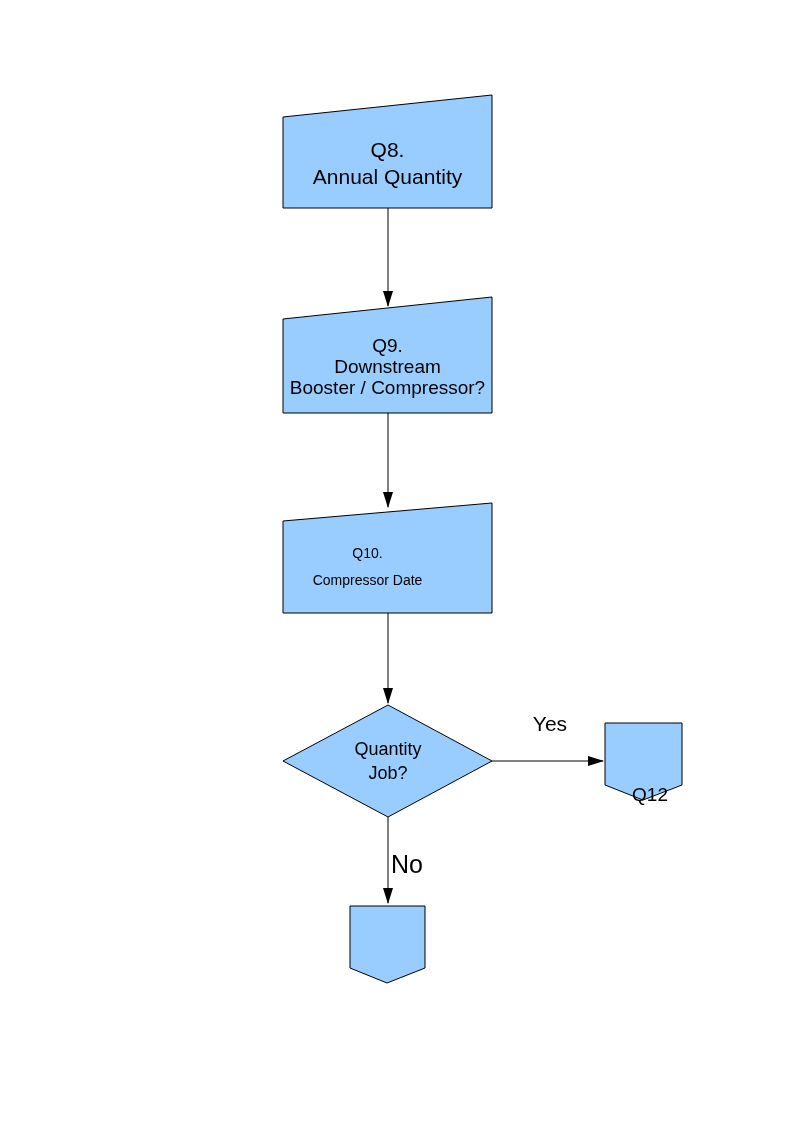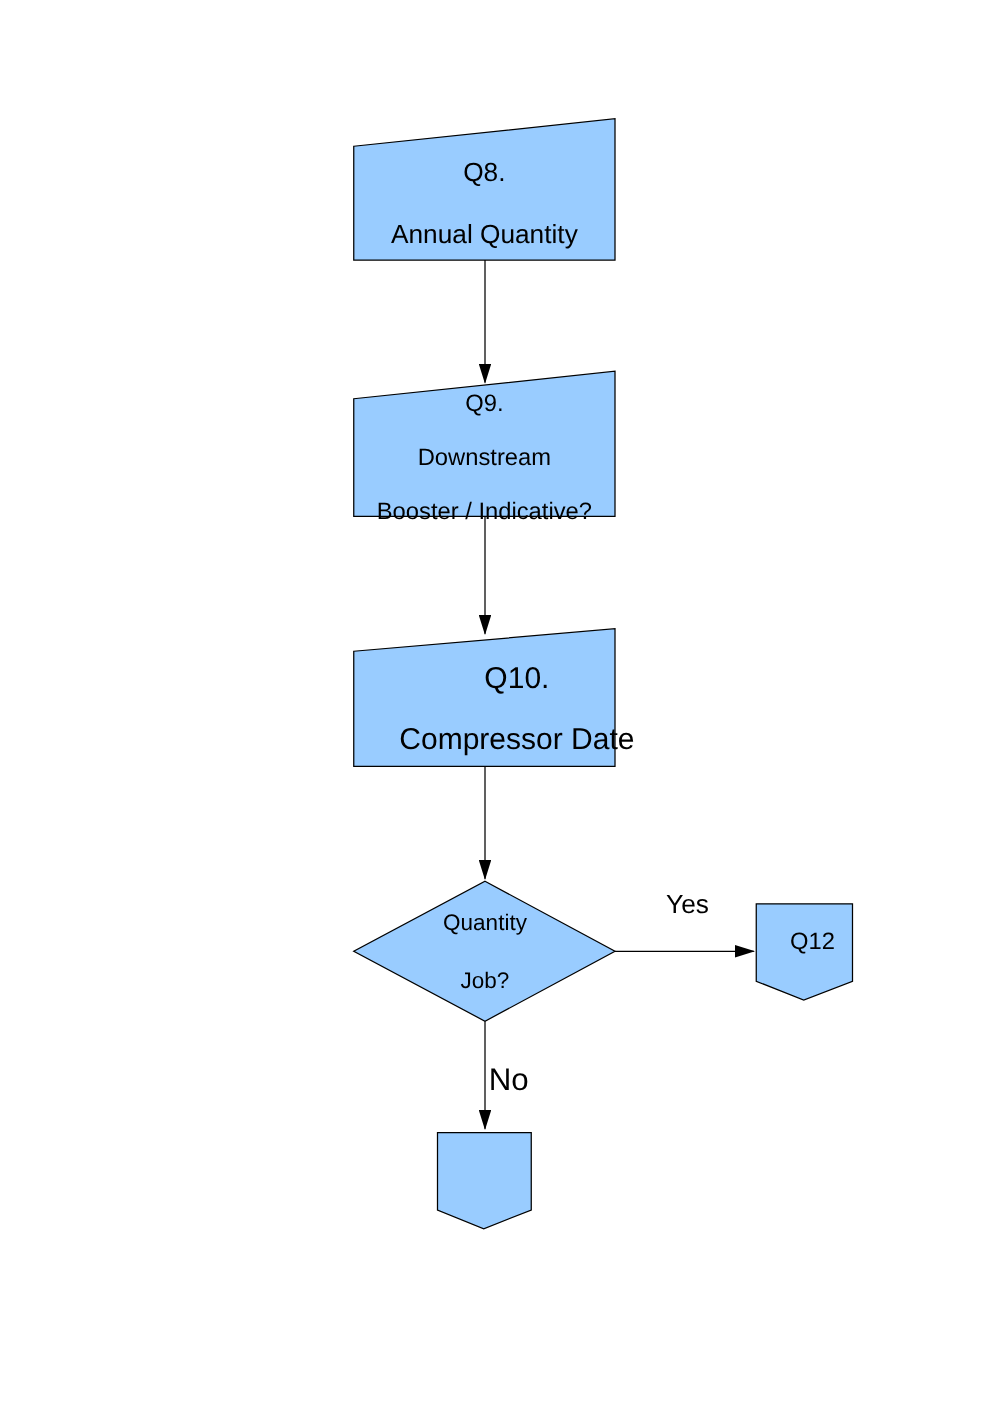--- a/index.html
+++ b/index.html
@@ -31,27 +31,26 @@
     stroke-width: 1;
   }
   .label {
     position: absolute;
     display: flex;
     flex-direction: column;
     align-items: center;
     justify-content: center;
     text-align: center;
     white-space: nowrap;
-    gap: 22px;
   }
   #lbl-q8   { left: 283px; top: 117px; width: 209px; height: 91px;  font-size: 21px; line-height: 27px; }
   #lbl-q9   { left: 283px; top: 319px; width: 209px; height: 94px;  font-size: 19px; line-height: 21px; }
-  #lbl-q10  { left: 283px; top: 521px; width: 169px; height: 92px;  font-size: 24px; line-height: 27px; margin-left: 46px; }
+  #lbl-q10  { left: 283px; top: 521px; width: 169px; height: 92px;  font-size: 14px; line-height: 27px; }
   #lbl-decision { left: 288px; top: 705px; width: 200px; height: 112px; font-size: 18px; line-height: 24px; }
-  #lbl-q12  { left: 605px; top: 723px; width: 90px;  height: 62px;  font-size: 19px; }
+  #lbl-q12  { left: 605px; top: 764px; width: 90px;  height: 62px;  font-size: 19px; }
   #lbl-q11  { left: 350px; top: 906px; width: 75px;  height: 62px;  font-size: 19px; }
   #lbl-yes  { left: 500px; top: 710px; width: 100px; height: 27px;  font-size: 21px; }
   #lbl-no   { left: 391px; top: 851px; height: 27px; font-size: 25px; align-items: flex-start; }
 </style>
 </head>
 <body>
 
 <div class="page" style="--node-fill: #99CCFF; --node-border: #000000; --connector: #000000; --page-bg: #FFFFFF;">
 
   <svg class="canvas" width="794" height="1123" viewBox="0 0 794 1123">
@@ -76,21 +75,21 @@
   </svg>
 
   <div class="label" id="lbl-q8">
     <div>Q8.</div>
     <div>Annual Quantity</div>
   </div>
 
   <div class="label" id="lbl-q9">
     <div>Q9.</div>
     <div>Downstream</div>
-    <div>Booster / Indicative?</div>
+    <div>Booster / Compressor?</div>
   </div>
 
   <div class="label" id="lbl-q10">
     <div>Q10.</div>
     <div>Compressor Date</div>
   </div>
 
   <div class="label" id="lbl-decision">
     <div>Quantity</div>
     <div>Job?</div>

